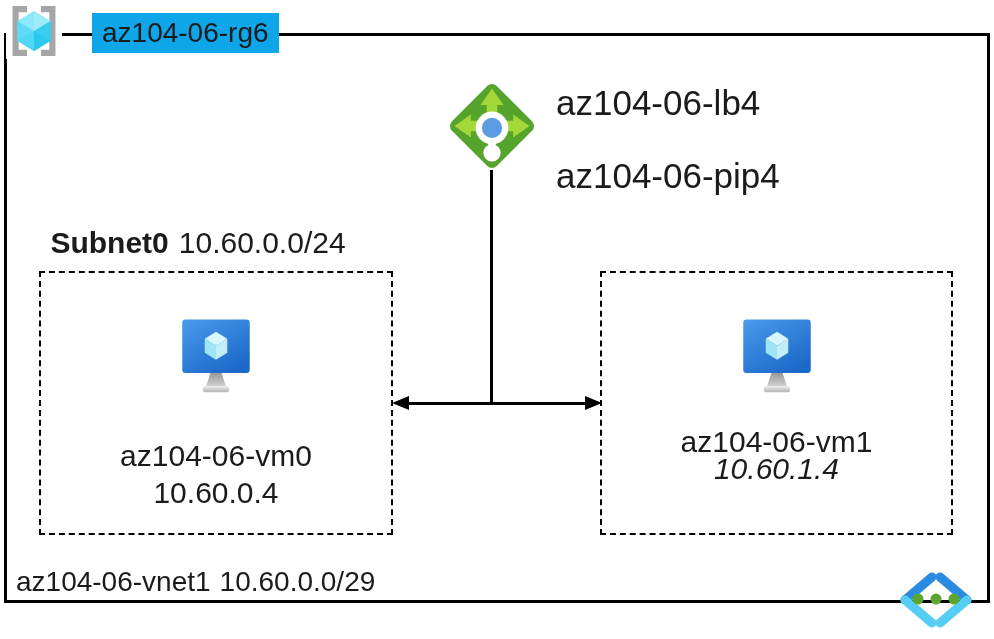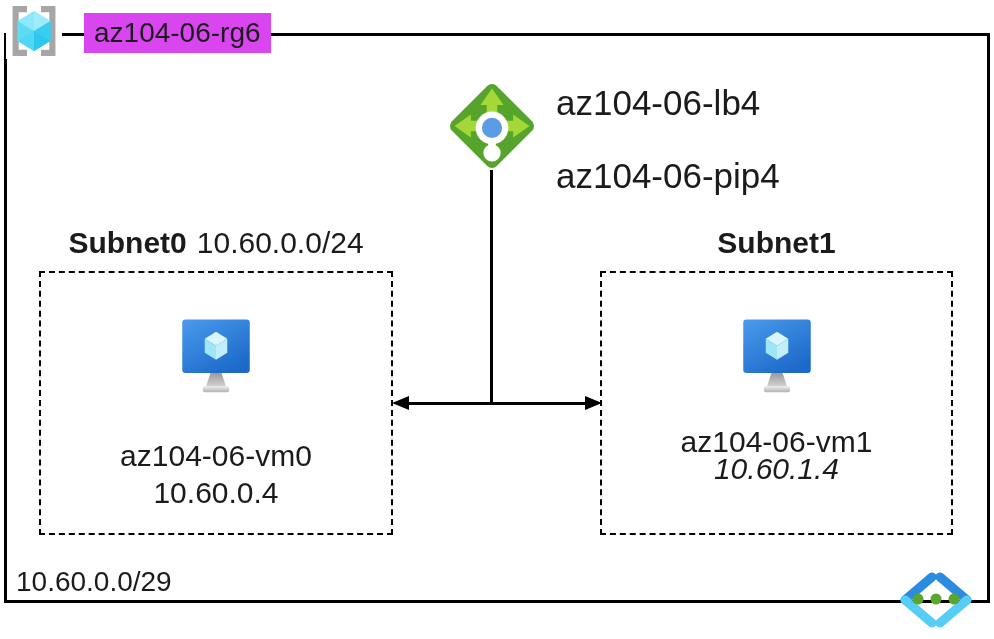--- a/index.html
+++ b/index.html
@@ -26,24 +26,24 @@
   
   .rg-icon {
     position: absolute;
     left: 6px; top: 3px;
     width: 56px; height: 56px;
     background: #ffffff;
     z-index: 3;
   }
   .rg-label {
     position: absolute;
-    left: 84px; top: 13px;
+    left: 92px; top: 13px;
     height: 40px; line-height: 40px;
     padding: 0 10px;
-    background: #d946ef;
+    background: #0ea5e9;
     font-size: 28px;
     z-index: 3;
     white-space: nowrap;
     text-align: center;
   }
   
   .lb-icon {
     position: absolute;
     left: 444px; top: 78px;
     width: 96px; height: 96px;
@@ -100,21 +100,21 @@
     position: absolute;
     top: 224px;
     display: flex;
     justify-content: center;
     align-items: baseline;
     gap: 10px;
     font-size: 30px;
     line-height: 38px;
     white-space: nowrap;
   }
-  .subnet0-header { left: 39px;  width: 354px; }
+  .subnet0-header { left: 21px;  width: 354px; }
   .subnet1-header { left: 600px; width: 353px; }
   .subnet-name { font-weight: bold; }
   .vm-icon {
     position: absolute;
     top: 312px;
     width: 90px; height: 90px;
   }
   .vm0-icon { left: 171px; }
   .vm1-icon { left: 732px; }
   .vm-text {
@@ -217,37 +217,37 @@
       <polygon points="36,28.5 48,36 48,51 36,43.5" fill="#9fe5f6"></polygon>
       <polygon points="60,28.5 48,36 48,51 60,43.5" fill="#c2eefa"></polygon>
       <polygon points="42,65 54,65 58.5,79 37.5,79" fill="url(#standGrad)"></polygon>
       <rect x="34" y="79" width="28" height="6.5" rx="2" fill="url(#baseGrad)"></rect>
     </svg>
   </div>
   <div class="vm-text vm0-name">az104-06-vm0</div>
   <div class="vm-text vm0-ip">10.60.0.4</div>
 
   <div class="subnet-header subnet1-header">
-    <span class="subnet-name">Subnet1</span>
   </div>
   <div class="subnet-box subnet1-box"></div>
   <div class="vm-icon vm1-icon">
     <svg viewBox="0 0 96 96" width="90" height="90">
       <rect x="12" y="8" width="72" height="57" rx="3.5" fill="url(#monGrad)"></rect>
       <polygon points="48,21 60,28.5 48,36 36,28.5" fill="#d9f6fd"></polygon>
       <polygon points="36,28.5 48,36 48,51 36,43.5" fill="#9fe5f6"></polygon>
       <polygon points="60,28.5 48,36 48,51 60,43.5" fill="#c2eefa"></polygon>
       <polygon points="42,65 54,65 58.5,79 37.5,79" fill="url(#standGrad)"></polygon>
       <rect x="34" y="79" width="28" height="6.5" rx="2" fill="url(#baseGrad)"></rect>
     </svg>
   </div>
   <div class="vm-text vm1-name">az104-06-vm1</div>
   <div class="vm-text vm1-ip">10.60.1.4</div>
 
   <div class="vnet-label">
+    <span>az104-06-vnet1</span>
     <span>10.60.0.0/29</span>
   </div>
   <div class="vnet-icon">
     <svg viewBox="0 0 84 62" width="84" height="62">
       <g fill="none" stroke-width="9" stroke-linecap="round">
         <path d="M38 7 L11 30" style="stroke:var(--vnet_blue,#2a8be0)"></path>
         <path d="M11 30 L38 53" style="stroke:var(--vnet_cyan,#55cdf4)"></path>
         <path d="M46 7 L73 30" style="stroke:var(--vnet_blue,#2a8be0)"></path>
         <path d="M73 30 L46 53" style="stroke:var(--vnet_cyan,#55cdf4)"></path>
       </g>

